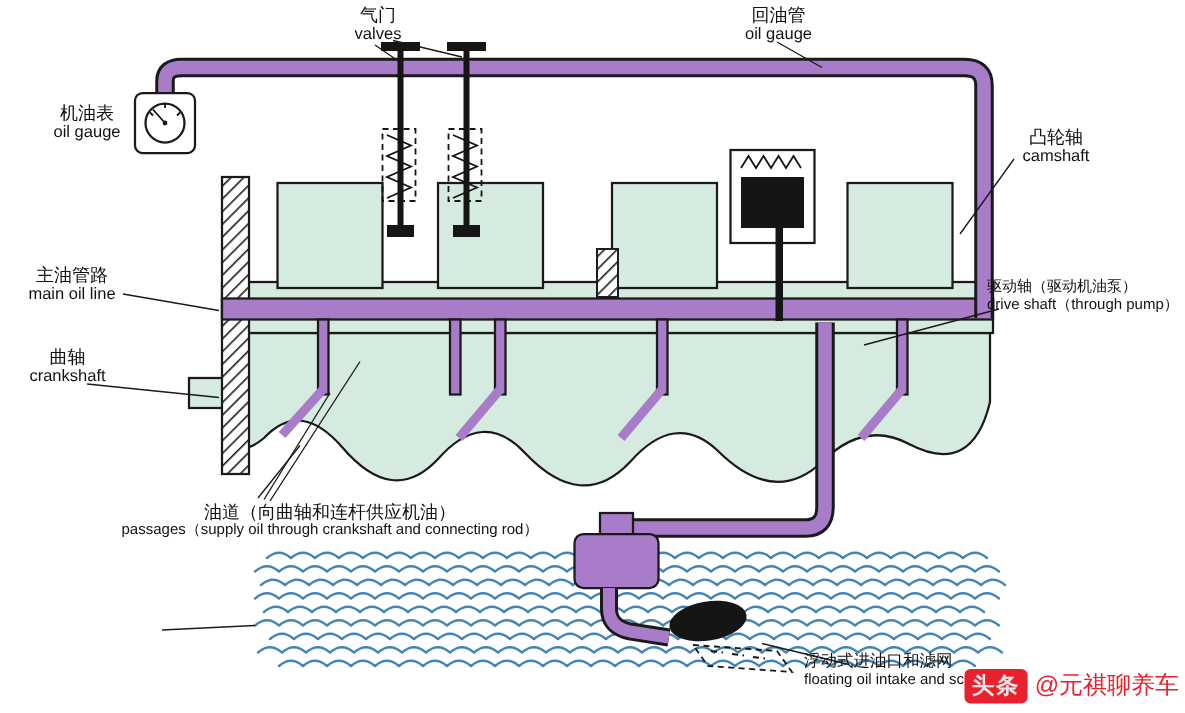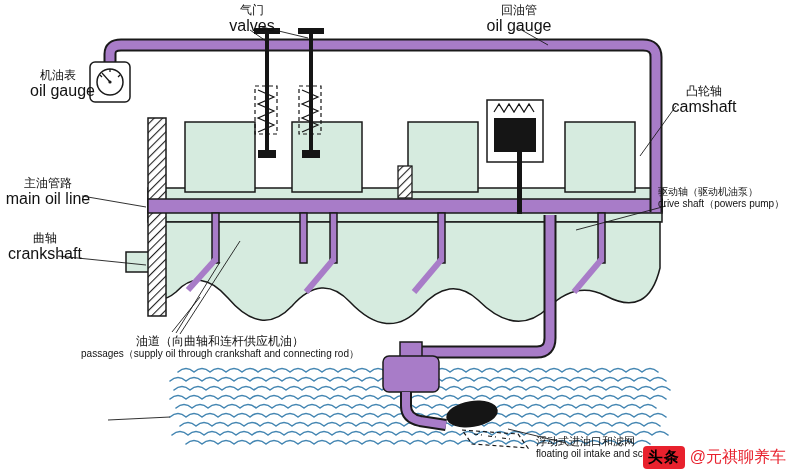--- a/index.html
+++ b/index.html
@@ -4,35 +4,35 @@
 <style>
   :root{
     --pipe:#a87cc8; --engine:#d6ebdf; --wave:#4486b2; --watermark:#e8212d; --ink:#1a1a1a;
   }
   html,body{margin:0;padding:0;background:#fff;}
   .stage{position:relative;width:790px;height:475px;background:#fff;overflow:hidden;
          font-family:"Liberation Sans", sans-serif;color:#111;}
   .stage svg{position:absolute;left:0;top:0;}
   .label{position:absolute;line-height:1.18;white-space:nowrap;}
   .label .zh{font-size:12px;}
-  .label .en{font-size:16px;}
+  .label .en{font-size:11px;}
   .center{text-align:center;}
   .leftal{text-align:left;}
   
   .fill-pipe{fill:var(--pipe);stroke:var(--ink);stroke-width:1.5;}
   .stroke-pipe{stroke:var(--pipe);fill:none;}
   .pipe-outline{stroke:var(--ink);fill:none;}
   .fill-engine{fill:var(--engine);stroke:var(--ink);stroke-width:1.5;}
   .leader{stroke:var(--ink);stroke-width:0.9;fill:none;}
   .wave{stroke:var(--wave);stroke-width:1.6;fill:none;stroke-linecap:round;}
   .blackfill{fill:#151515;}
   .thin{stroke:#151515;stroke-width:1.2;fill:none;}
   .dashline{stroke:#151515;stroke-dasharray:4 3;fill:none;stroke-width:1.2;}
   .watermark{position:absolute;right:4px;bottom:6px;display:flex;align-items:center;gap:5px;}
-  .wm-badge{background:var(--watermark);color:#000000;font-weight:bold;font-size:15px;
+  .wm-badge{background:var(--watermark);color:#e5e5e5;font-weight:bold;font-size:15px;
             padding:2px 5px;border-radius:4px;letter-spacing:1px;}
   .wm-text{color:var(--watermark);font-weight:normal;font-size:16px;}
 </style>
 </head>
 <body>
 
 <div class="stage">
 
   <svg width="790" height="475" viewBox="0 0 790 475">
     <defs>
@@ -162,21 +162,21 @@
     <div class="en">camshaft</div>
   </div>
 
   <div class="label center" style="left:4px;top:176px;width:88px;">
     <div class="zh">主油管路</div>
     <div class="en">main oil line</div>
   </div>
 
   <div class="label leftal" style="left:658px;top:186px;width:132px;">
     <div class="zh" style="font-size:10px;">驱动轴（驱动机油泵）</div>
-    <div class="en" style="font-size:10px;">drive shaft（powers pump）</div>
+    <div class="en" style="font-size:10px;">drive shaft（through pump）</div>
   </div>
 
   <div class="label center" style="left:4px;top:231px;width:82px;">
     <div class="zh">曲轴</div>
     <div class="en">crankshaft</div>
   </div>
 
   <div class="label center" style="left:70px;top:334px;width:300px;">
     <div class="zh">油道（向曲轴和连杆供应机油）</div>
     <div class="en" style="font-size:10px;">passages（supply oil through crankshaft and connecting rod）</div>

